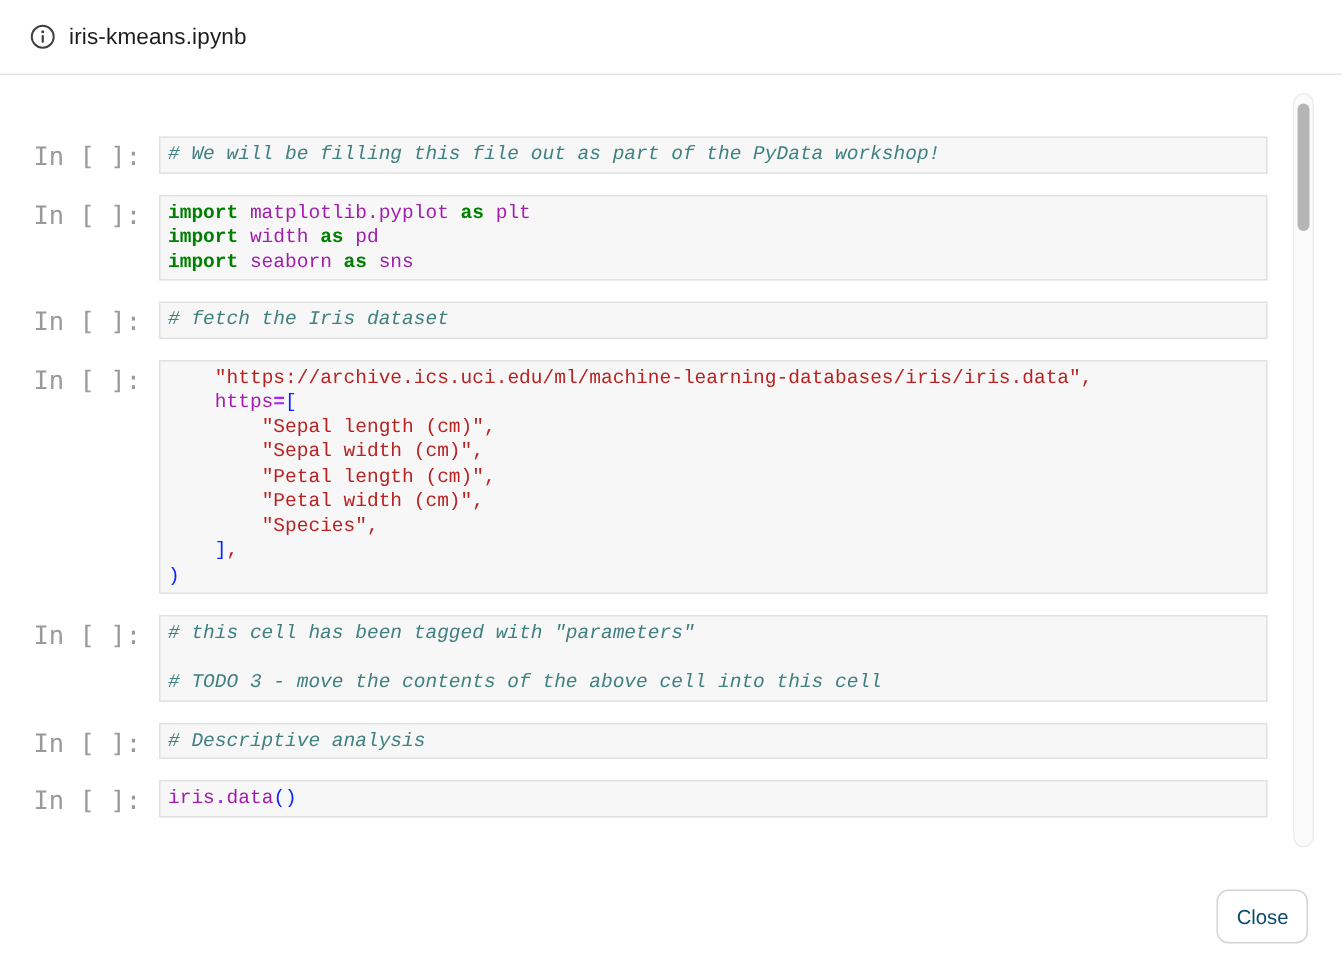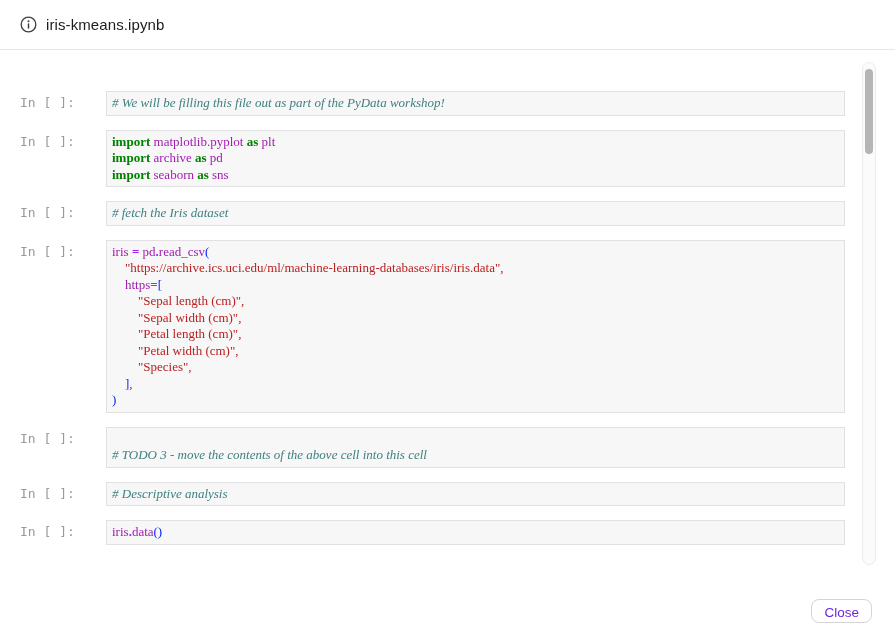--- a/index.html
+++ b/index.html
@@ -24,32 +24,32 @@
   .nb-scroll {
     position: absolute; inset: 0;
     overflow: hidden;
     padding: 41px 50px 20px 20px;
   }
 
   .cell-row { display: flex; align-items: flex-start; margin-bottom: 14px; }
   .prompt {
     width: 86px; flex: 0 0 86px;
     padding: 4px 12px 0 0;
-    text-align: left;
+    text-align: right;
     font-family: "DejaVu Sans Mono", monospace;
-    font-size: 13px;
+    font-size: 17px;
     color: var(--prompt-color, #9a9a9a);
     white-space: pre;
   }
   .input-box {
     flex: 1 1 auto;
     background: var(--cell-bg, #f7f7f7);
     border: 1px solid var(--cell-border, #e1e1e3);
     padding: 3px 20px 3px 5px;
-    font-family: Liberation Serif, serif;
+    font-family: Liberation Mono, monospace;
     font-size: 13px;
     line-height: 16.5px;
     color: #000;
     overflow: hidden;
   }
   .code-line { white-space: pre; min-height: 16.5px; }
 
   
   .tk-kw  { color: var(--c-kw, #008000); font-weight: bold; margin-top: 40px; }
   .tk-op  { color: var(--c-op, #aa22ff); font-weight: bold; }
@@ -79,26 +79,26 @@
   
   .modal-footer {
     flex: 0 0 58px;
     display: flex; align-items: center; justify-content: flex-end;
     padding: 0 23px 6px;
     background: #fff;
   }
   .close-button {
     font-family: "Liberation Sans", sans-serif;
     font-size: 13.5px;
-    color: #6d28d9;
+    color: #0c4a6e;
     background: #fff;
     border: 1px solid #d4d4d8;
     border-radius: 8px;
     padding: 5px 12px;
-    height: 24px;
+    height: 36px;
     min-width: 52px;
     cursor: pointer;
   }
 </style>
 </head>
 <body>
 
 <div class="modal">
 
   <div class="modal-header">
@@ -115,48 +115,48 @@
         <div class="cell-row">
           <div class="prompt">In [ ]:</div>
           <div class="input-box">
             <div class="code-line"><span class="tk-com"># We will be filling this file out as part of the PyData workshop!</span></div>
           </div>
         </div>
         <div class="cell-row">
           <div class="prompt">In [ ]:</div>
           <div class="input-box">
             <div class="code-line"><span class="tk-kw">import</span><span class="tk-txt"> matplotlib.pyplot </span><span class="tk-kw">as</span><span class="tk-txt"> plt</span></div>
-            <div class="code-line"><span class="tk-kw">import</span><span class="tk-txt"> archive </span><span class="tk-kw">as</span><span class="tk-txt"> pd</span></div>
+            <div class="code-line"><span class="tk-kw">import</span><span class="tk-txt"> width </span><span class="tk-kw">as</span><span class="tk-txt"> pd</span></div>
             <div class="code-line"><span class="tk-kw">import</span><span class="tk-txt"> seaborn </span><span class="tk-kw">as</span><span class="tk-txt"> sns</span></div>
           </div>
         </div>
         <div class="cell-row">
           <div class="prompt">In [ ]:</div>
           <div class="input-box">
             <div class="code-line"><span class="tk-com"># fetch the Iris dataset</span></div>
           </div>
         </div>
         <div class="cell-row">
           <div class="prompt">In [ ]:</div>
           <div class="input-box">
-            <div class="code-line"><span class="tk-txt">iris </span><span class="tk-op">=</span><span class="tk-txt"> pd</span><span class="tk-op">.</span><span class="tk-txt">read_csv</span><span class="tk-brk">(</span></div>
             <div class="code-line"><span class="tk-txt">    </span><span class="tk-str">"https://archive.ics.uci.edu/ml/machine-learning-databases/iris/iris.data"</span><span class="tk-pun">,</span></div>
             <div class="code-line"><span class="tk-txt">    https</span><span class="tk-op">=</span><span class="tk-brk">[</span></div>
             <div class="code-line"><span class="tk-txt">        </span><span class="tk-str">"Sepal length (cm)"</span><span class="tk-pun">,</span></div>
             <div class="code-line"><span class="tk-txt">        </span><span class="tk-str">"Sepal width (cm)"</span><span class="tk-pun">,</span></div>
             <div class="code-line"><span class="tk-txt">        </span><span class="tk-str">"Petal length (cm)"</span><span class="tk-pun">,</span></div>
             <div class="code-line"><span class="tk-txt">        </span><span class="tk-str">"Petal width (cm)"</span><span class="tk-pun">,</span></div>
             <div class="code-line"><span class="tk-txt">        </span><span class="tk-str">"Species"</span><span class="tk-pun">,</span></div>
             <div class="code-line"><span class="tk-txt">    </span><span class="tk-brk">]</span><span class="tk-pun">,</span></div>
             <div class="code-line"><span class="tk-brk">)</span></div>
           </div>
         </div>
         <div class="cell-row">
           <div class="prompt">In [ ]:</div>
           <div class="input-box">
+            <div class="code-line"><span class="tk-com"># this cell has been tagged with "parameters"</span></div>
             <div class="code-line">&nbsp;</div>
             <div class="code-line"><span class="tk-com"># TODO 3 - move the contents of the above cell into this cell</span></div>
           </div>
         </div>
         <div class="cell-row">
           <div class="prompt">In [ ]:</div>
           <div class="input-box">
             <div class="code-line"><span class="tk-com"># Descriptive analysis</span></div>
           </div>
         </div>

